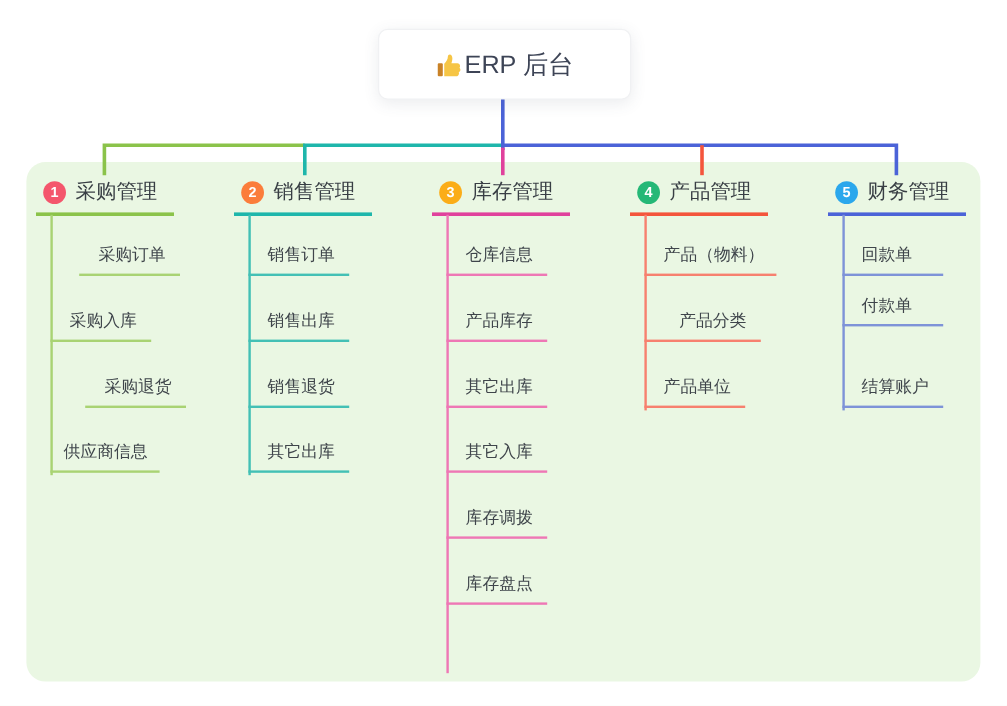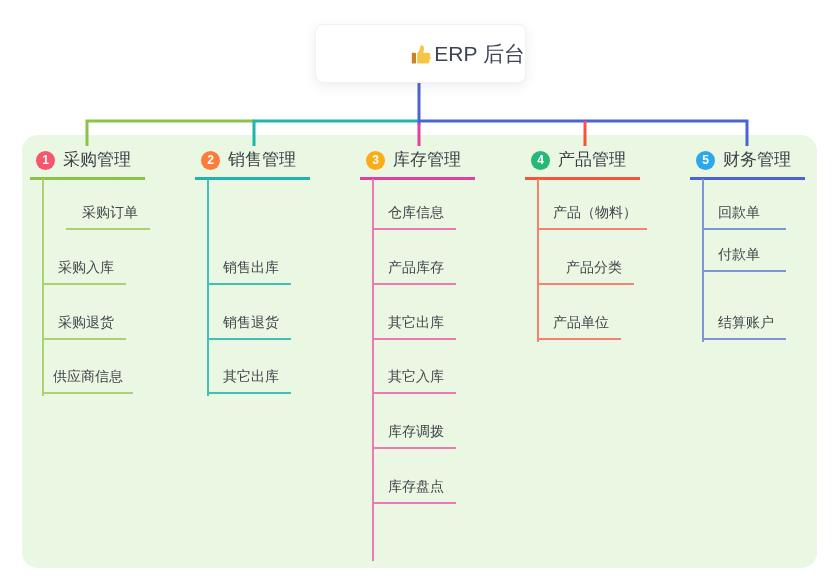--- a/index.html
+++ b/index.html
@@ -4,21 +4,21 @@
 <style>
   html,body{margin:0;padding:0;background:#ffffff;}
   body{font-family:"Liberation Sans","DejaVu Sans",sans-serif;}
   .stage{position:relative;width:839px;height:588px;background:#ffffff;overflow:hidden;}
   .panel{position:absolute;left:22px;top:135px;width:795px;height:433px;border-radius:16px;z-index:0;}
   .connectors{position:absolute;left:0;top:0;z-index:1;}
   .root-node{
     position:absolute;left:315px;top:24px;width:209px;height:57px;
     background:#ffffff;border:1px solid #f0f1f3;border-radius:8px;
     box-shadow:0 3px 12px rgba(70,80,100,.10);
-    display:flex;align-items:center;justify-content:flex-end;gap:0;
+    display:flex;align-items:center;justify-content:center;gap:0;
     font-size:21px;font-weight:500;color:#3d4456;z-index:3;cursor:default;
   }
   .root-node .ticon{display:flex;align-items:center;}
   .branch{position:absolute;top:0;height:588px;width:175px;z-index:2;}
   .branch-header{
     position:absolute;left:0;top:150px;width:109px;
     display:flex;align-items:center;gap:8px;
     padding:0 0 7px 6px;border-bottom:3px solid #999;
   }
   .badge{
@@ -64,29 +64,30 @@
 
   <div id="branches">
       <div class="branch" style="left: 30px;">
         <div class="branch-header" style="border-bottom-color: rgb(139, 195, 74);">
           <span class="badge" style="background: rgb(244, 86, 108);">1</span>
           <span class="branch-label">采购管理</span>
         </div>
         <div class="trunk" style="top: 179px; height: 217px; background: rgb(169, 211, 115);"></div>
         <div class="child" style="top: 202px; border-bottom-color: rgb(169, 211, 115); margin-left: 24px;">采购订单</div>
         <div class="child" style="top: 257px; border-bottom-color: rgb(169, 211, 115);">采购入库</div>
-        <div class="child" style="top: 312px; border-bottom-color: rgb(169, 211, 115);">采购退货</div>
+        <div class="child" style="top: 312px; border-bottom-color: rgb(169, 211, 115); margin-left: 29px;">采购退货</div>
         <div class="child" style="top: 366px; border-bottom-color: rgb(169, 211, 115); padding-left: 11px;">供应商信息</div>
       </div>
       <div class="branch" style="left: 195px;">
         <div class="branch-header" style="border-bottom-color: rgb(30, 182, 171);">
           <span class="badge" style="background: rgb(251, 125, 59);">2</span>
           <span class="branch-label">销售管理</span>
         </div>
         <div class="trunk" style="top: 179px; height: 217px; background: rgb(67, 192, 181);"></div>
+        <div class="child" style="top: 202px; border-bottom-color: rgb(67, 192, 181);">销售订单</div>
         <div class="child" style="top: 257px; border-bottom-color: rgb(67, 192, 181);">销售出库</div>
         <div class="child" style="top: 312px; border-bottom-color: rgb(67, 192, 181);">销售退货</div>
         <div class="child" style="top: 366px; border-bottom-color: rgb(67, 192, 181);">其它出库</div>
       </div>
       <div class="branch" style="left: 360px;">
         <div class="branch-header" style="border-bottom-color: rgb(224, 65, 156);">
           <span class="badge" style="background: rgb(251, 173, 24);">3</span>
           <span class="branch-label">库存管理</span>
         </div>
         <div class="trunk" style="top: 179px; height: 382px; background: rgb(238, 119, 181);"></div>

